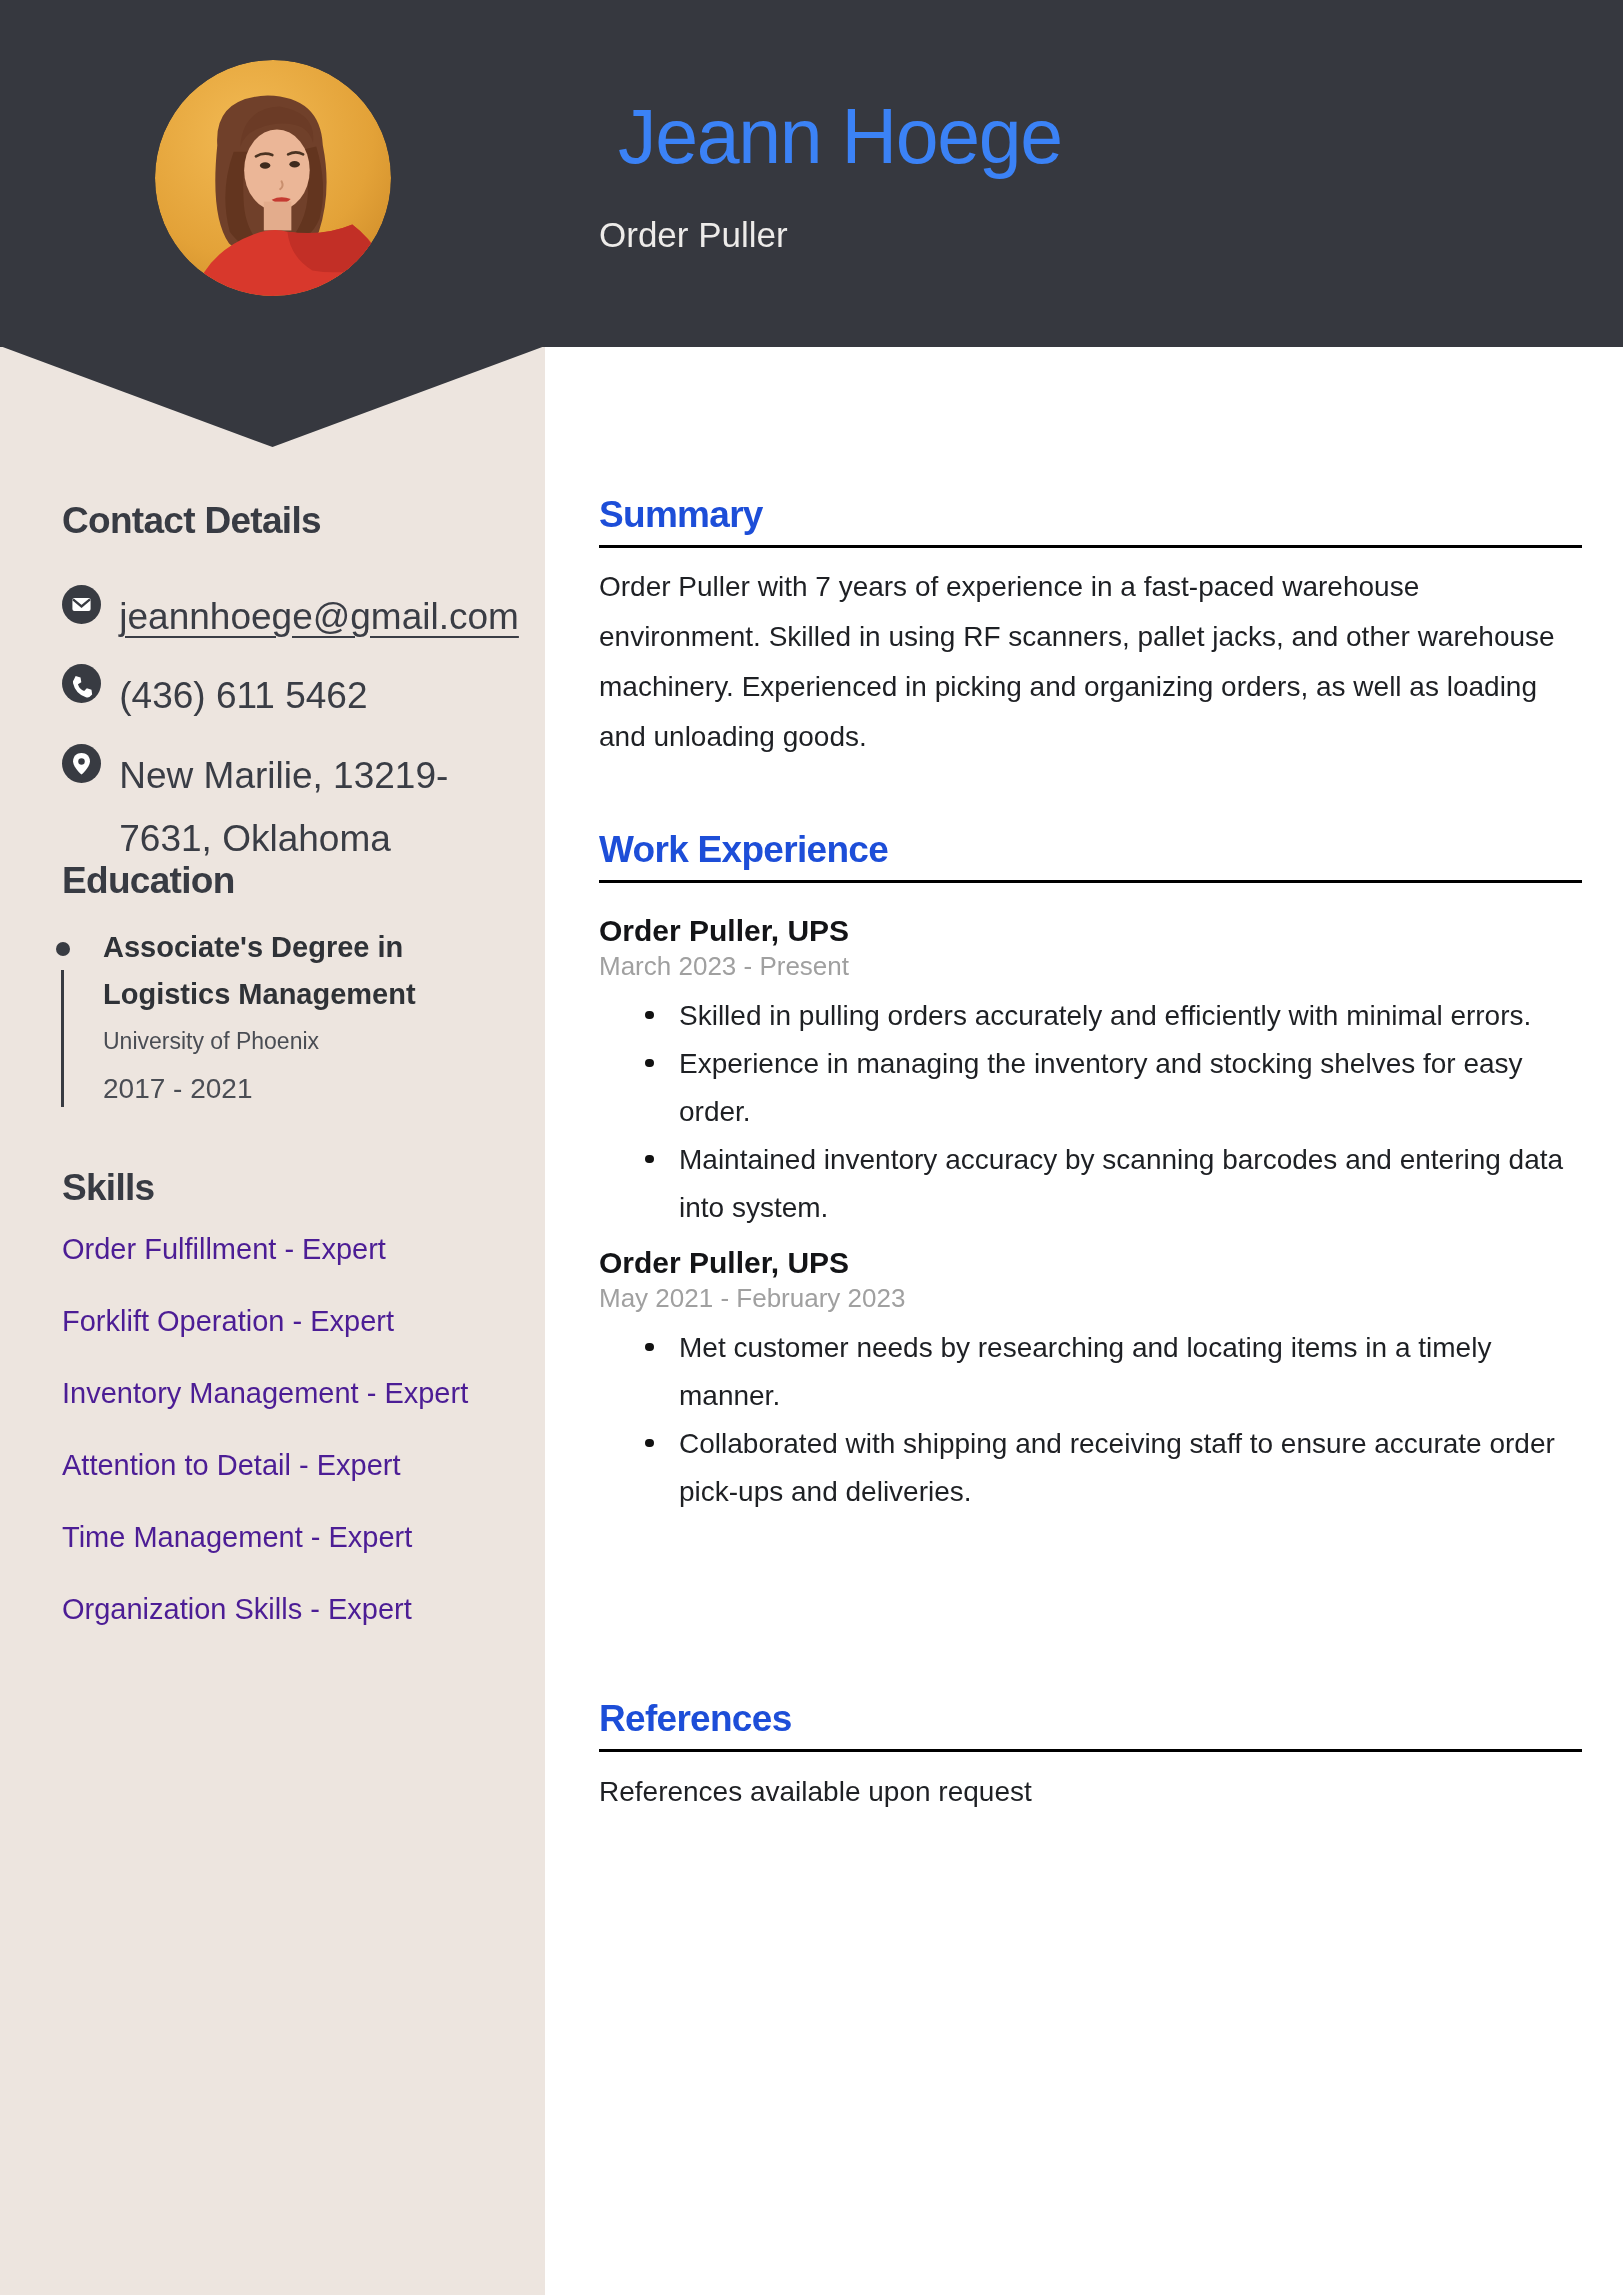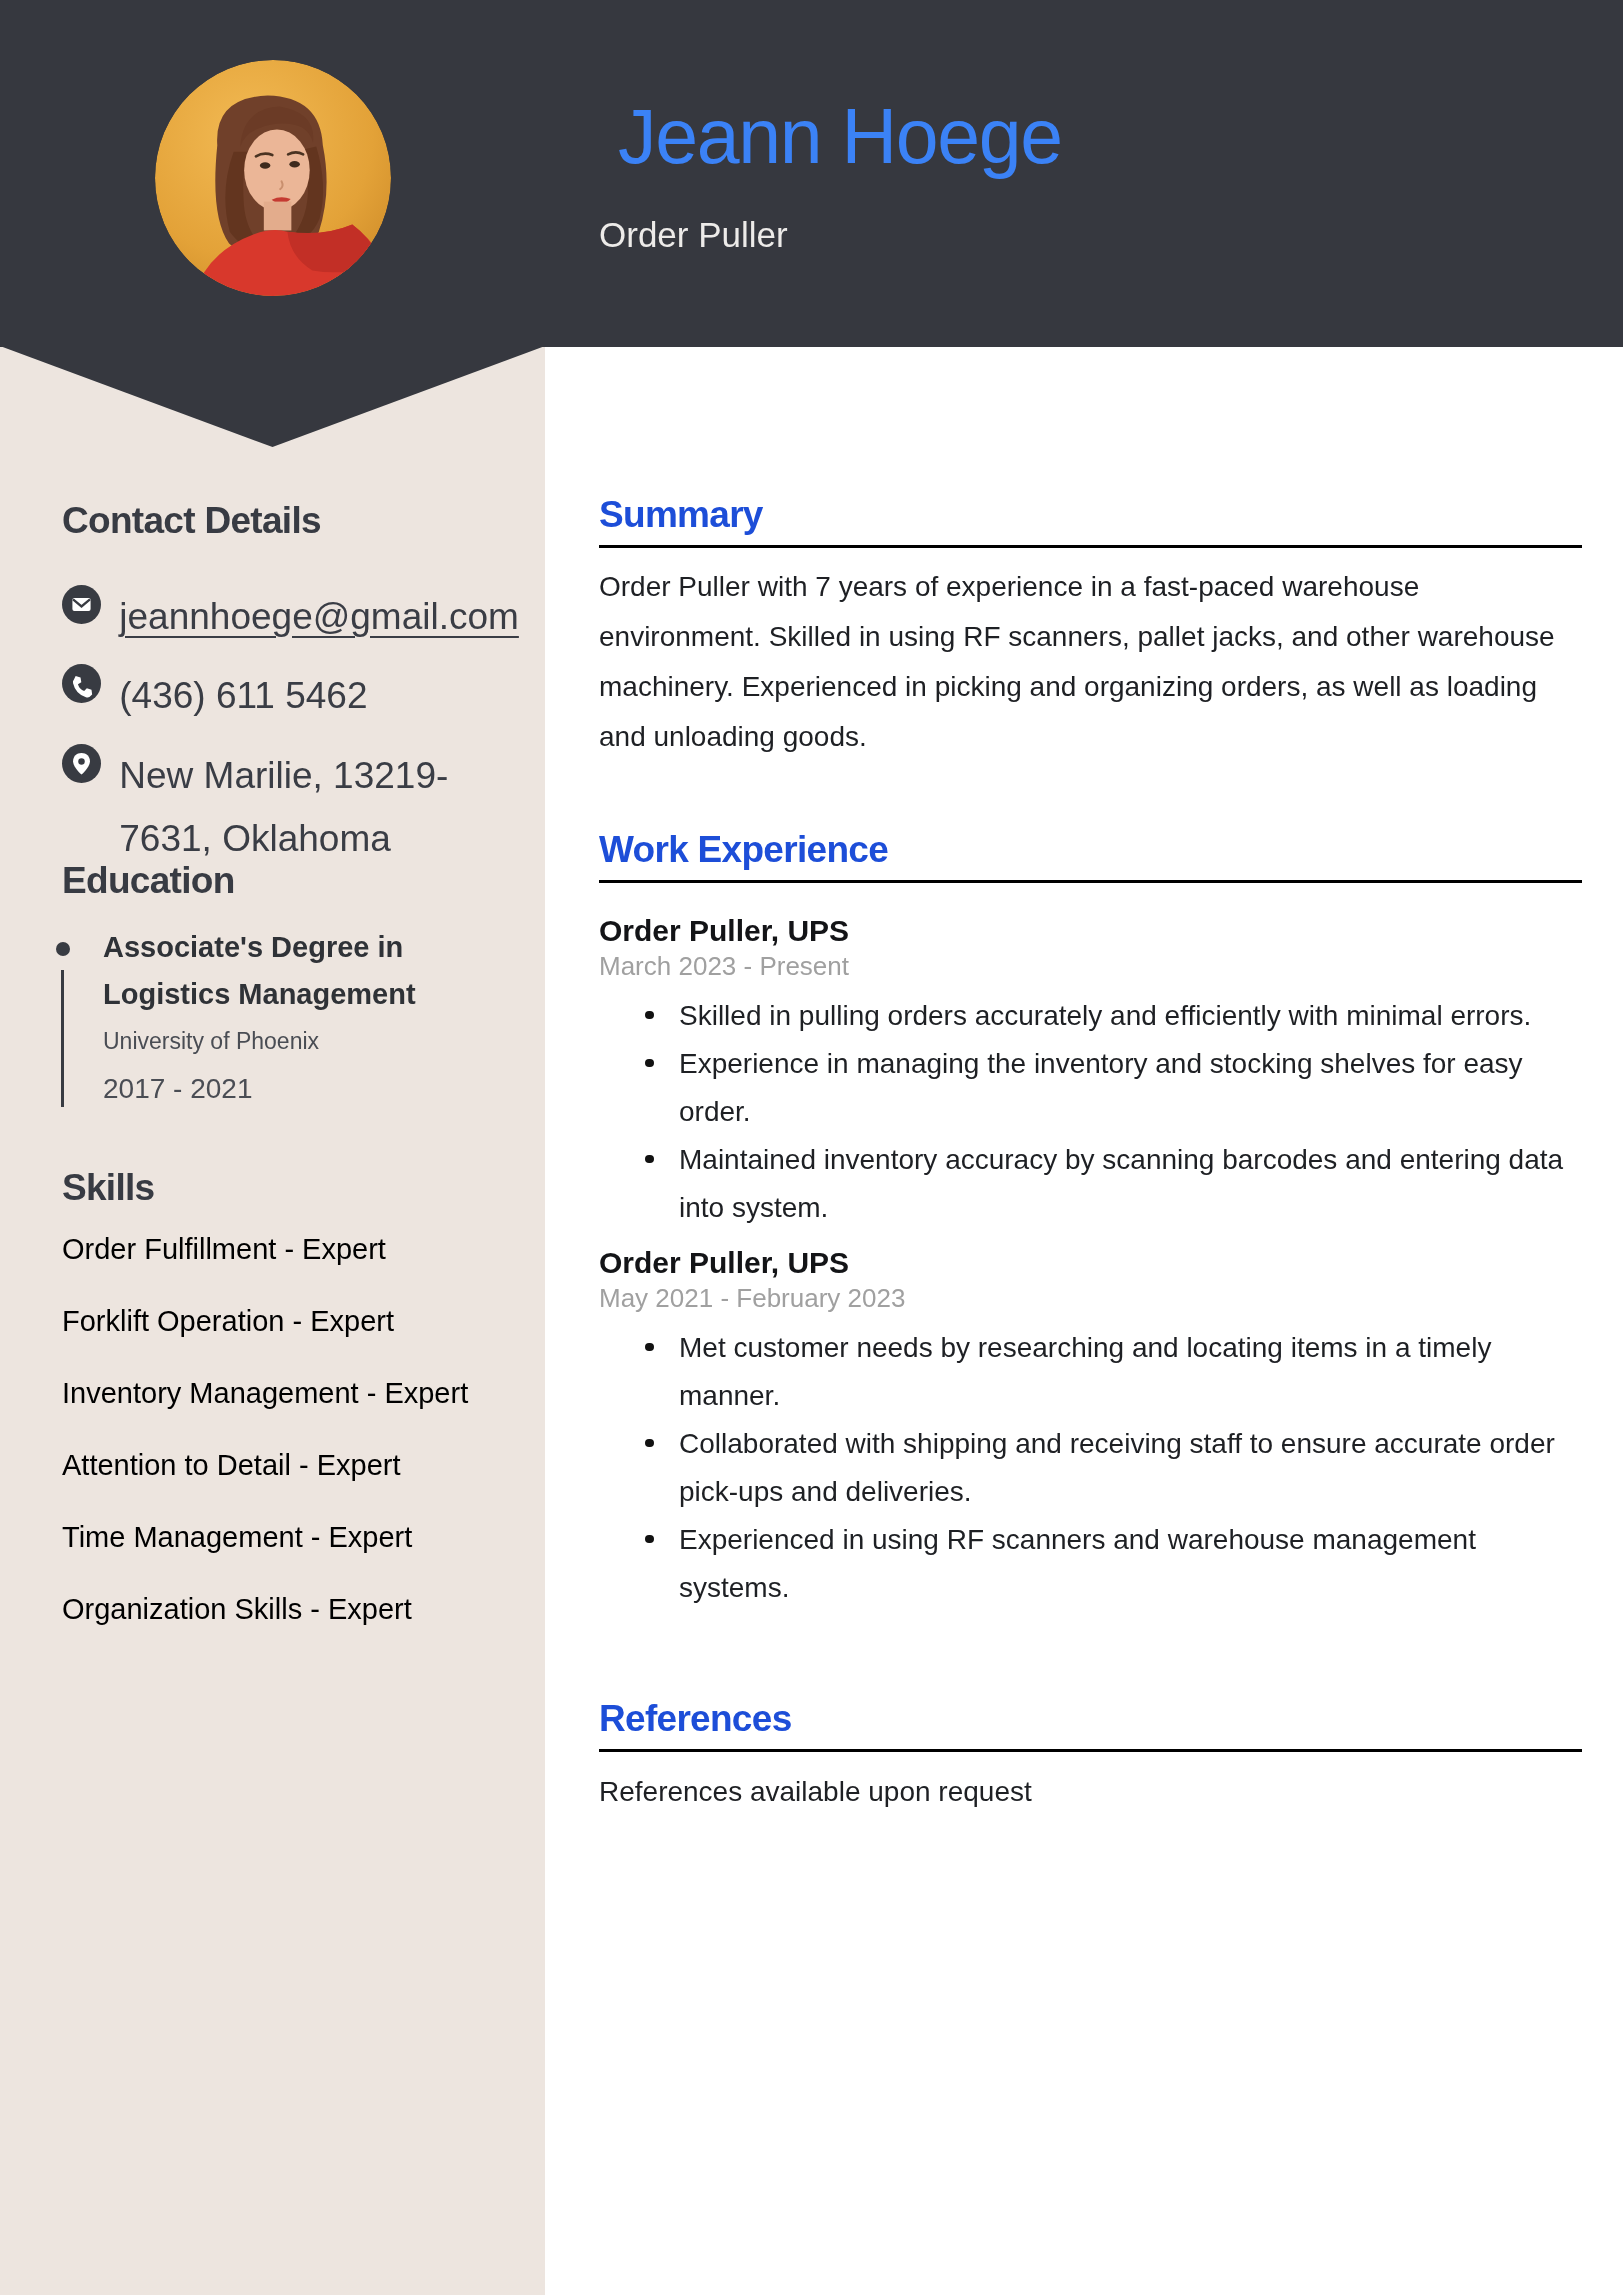--- a/index.html
+++ b/index.html
@@ -32,21 +32,21 @@
   .contact-link{text-decoration:underline;text-decoration-thickness:2px;text-underline-offset:6.5px;color:#3A3D45;}
 
   .edu-dot{position:absolute;left:56px;top:942px;width:14.4px;height:14.4px;border-radius:50%;background:#383B42;}
   .edu-line{position:absolute;left:61px;top:970px;width:2.6px;height:137px;background:#383B42;}
   .edu-entry{position:absolute;left:103px;top:924px;width:380px;}
   .edu-degree{font-size:29px;font-weight:600;color:#2F3237;line-height:47px;}
   .edu-school{font-size:23px;color:#4A4D54;line-height:47px;}
   .edu-dates{font-size:28px;color:#4A4D54;line-height:47px;}
 
   .skills-list{position:absolute;left:62px;top:1226px;width:419px;list-style:none;margin:0;padding:0;}
-  .skills-list li{font-size:29px;color:#000000;line-height:46px;margin-bottom:26px;}
+  .skills-list li{font-size:29px;color:#4c1d95;line-height:46px;margin-bottom:26px;}
 
   
   .main-section{position:absolute;left:599px;width:983px;font-stretch:condensed;}
   .main-section h2{margin:0;font-size:37px;font-weight:600;color:#1d4ed8;line-height:1;letter-spacing:-0.7px;}
   .rule{height:3.3px;background:#000000;margin-top:11.8px;}
   .summary-text{margin:14.4px 0 0 0;font-size:28px;line-height:50px;color:#1E2024;}
 
   .job{margin:0;}
   .job-title{margin-top:29.5px;font-size:30px;font-weight:700;color:#131417;line-height:1.2;}
   .job-dates{margin-top:1.3px;font-size:26px;color:#A0A0A0;line-height:1.3;}
@@ -165,21 +165,20 @@
         <li>Maintained inventory accuracy by scanning barcodes and entering data into system.</li>
       </ul>
     </div>
 
     <div class="job">
       <div class="job-title">Order Puller, UPS</div>
       <div class="job-dates">May 2021 - February 2023</div>
       <ul class="job-bullets">
         <li>Met customer needs by researching and locating items in a timely manner.</li>
         <li>Collaborated with shipping and receiving staff to ensure accurate order pick-ups and deliveries.</li>
-        <li>Experienced in using RF scanners and warehouse management systems.</li>
       </ul>
     </div>
   </div>
 
   <div class="main-section" style="top:1700px;">
     <h2>References</h2>
     <div class="rule"></div>
     <p class="refs-text">References available upon request</p>
   </div>
 

